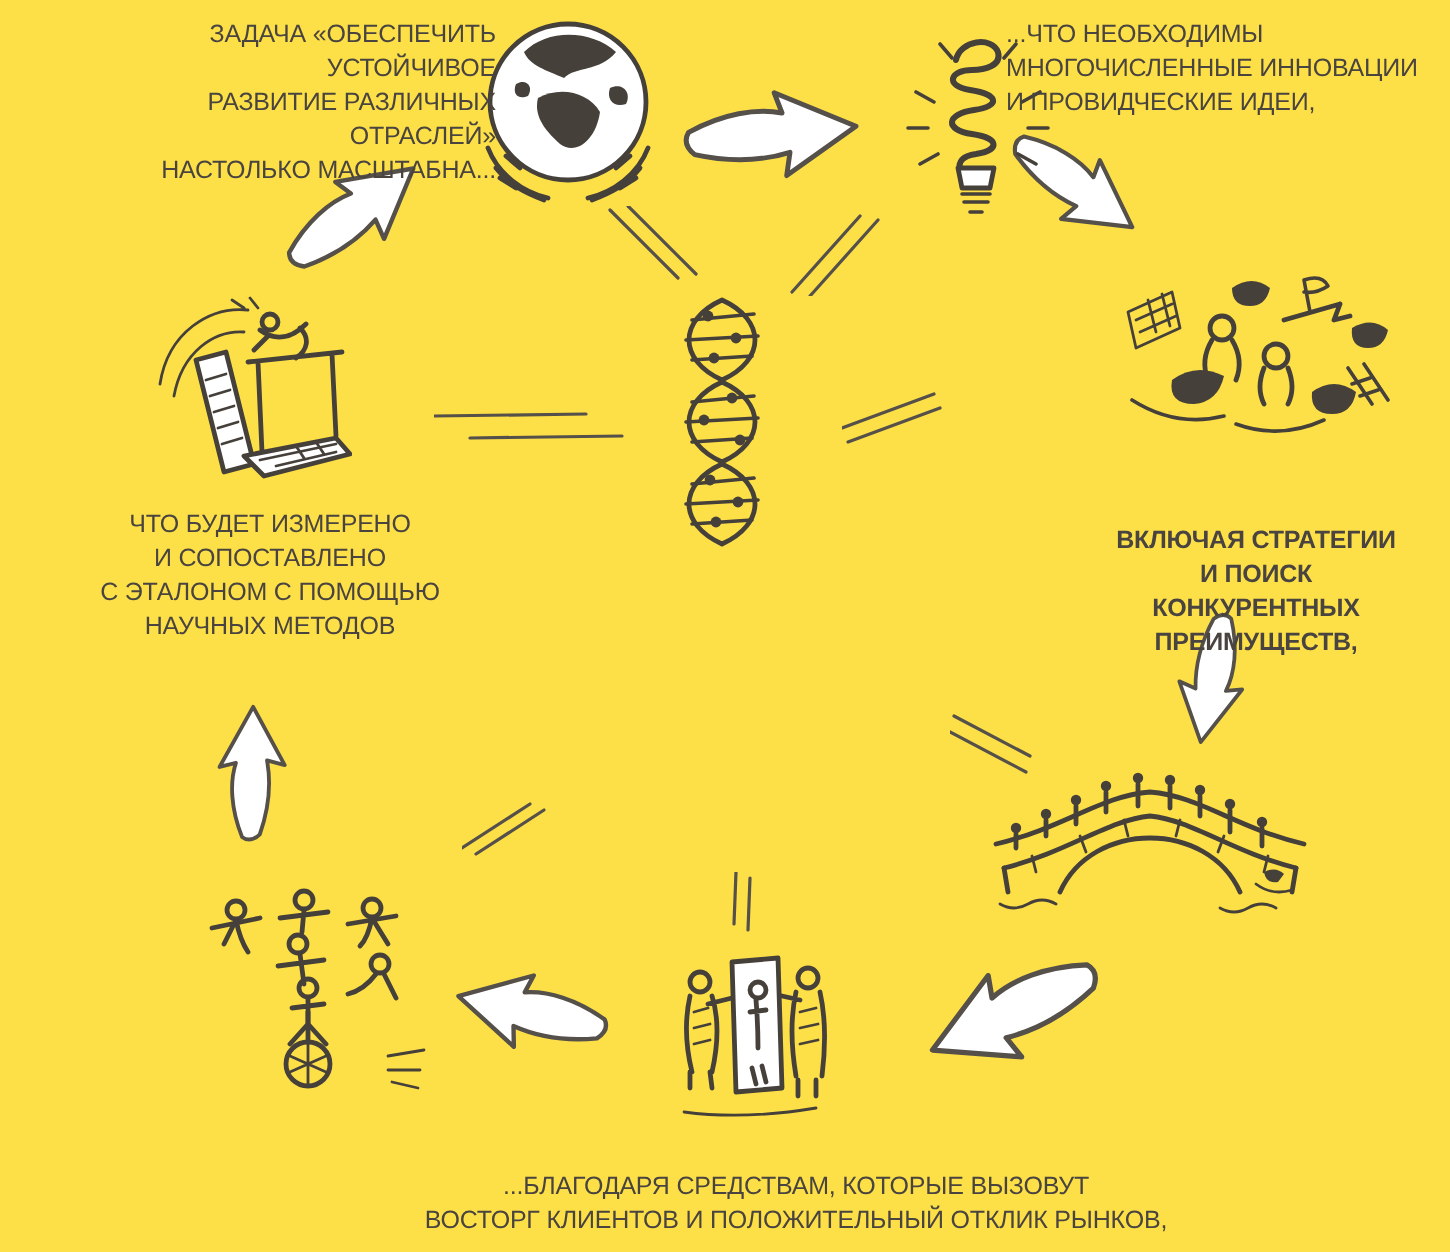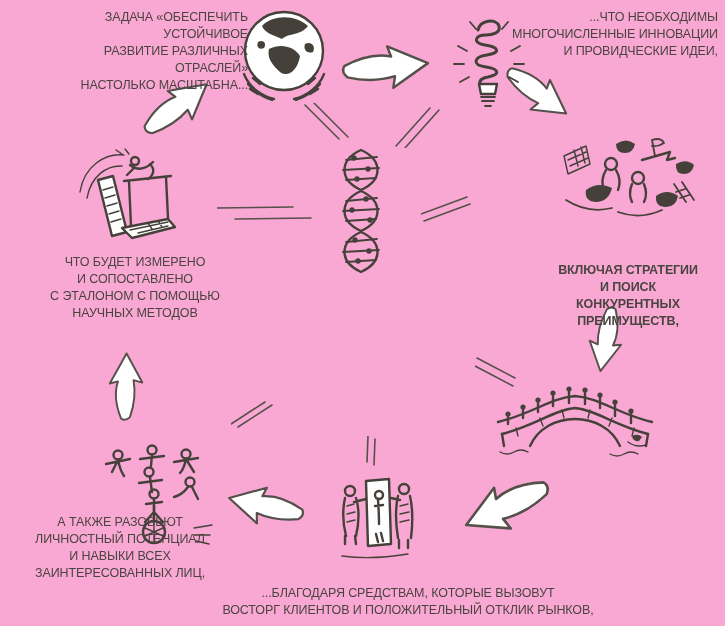--- a/index.html
+++ b/index.html
@@ -1,19 +1,19 @@
 <!DOCTYPE html>
 <html><head>
 <meta charset="utf-8">
 <style>
   html,body{margin:0;padding:0;background:#fff;}
-  .canvas{position:relative;width:725px;height:626px;background:#f9a8d4;overflow:hidden;
+  .canvas{position:relative;width:725px;height:626px;background:#fde047;overflow:hidden;
           font-family:"Liberation Sans",sans-serif;}
   .txt{position:absolute;color:#4a4440;font-size:12.5px;line-height:17px;
-       letter-spacing:-0.1px;white-space:pre-line;text-align:right;}
+       letter-spacing:-0.1px;white-space:pre-line;}
   .right{text-align:right}.center{text-align:center}.bold{font-weight:bold;margin-top:28px;}
   .ill{position:absolute;}
   .ill svg,.arrow svg,.ray svg{display:block;width:100%;height:auto;}
   .arrow{position:absolute;}
   .ray{position:absolute;}
   .arrow-path{fill:#ffffff;stroke:#55504a;stroke-width:2.6px;stroke-linejoin:round;stroke-linecap:round;}
   .ray-line{stroke:#55504a;stroke-width:1.6px;stroke-linecap:round;}
   .s{fill:none;stroke:#46403a;stroke-width:2.4px;stroke-linecap:round;stroke-linejoin:round;}
   .s.t{stroke-width:1.4px;} .s.m{stroke-width:1.8px;} .s.w{stroke-width:3px;}
   .f{fill:#46403a;stroke:none;}
@@ -243,27 +243,23 @@
   <div class="txt" style="left:503px;top:9px;width:215px;">...ЧТО НЕОБХОДИМЫ
 МНОГОЧИСЛЕННЫЕ ИННОВАЦИИ
 И ПРОВИДЧЕСКИЕ ИДЕИ,</div>
 
   <div class="txt center bold" style="left:549px;top:234px;width:158px;">ВКЛЮЧАЯ СТРАТЕГИИ
 И ПОИСК
 КОНКУРЕНТНЫХ
 ПРЕИМУЩЕСТВ,</div>
 
 
-  <div class="txt center" style="left:213px;top:585px;width:390px;">...БЛАГОДАРЯ СРЕДСТВАМ, КОТОРЫЕ ВЫЗОВУТ
+  <div class="txt center" style="left:203px;top:585px;width:390px;">...БЛАГОДАРЯ СРЕДСТВАМ, КОТОРЫЕ ВЫЗОВУТ
 ВОСТОРГ КЛИЕНТОВ И ПОЛОЖИТЕЛЬНЫЙ ОТКЛИК РЫНКОВ,</div>
 
-  <div class="txt center" style="left:22px;top:514px;width:196px;">А ТАКЖЕ РАЗОВЬЮТ
-ЛИЧНОСТНЫЙ ПОТЕНЦИАЛ
-И НАВЫКИ ВСЕХ
-ЗАИНТЕРЕСОВАННЫХ ЛИЦ,</div>
 
   <div class="txt center" style="left:40px;top:254px;width:190px;">ЧТО БУДЕТ ИЗМЕРЕНО
 И СОПОСТАВЛЕНО
 С ЭТАЛОНОМ С ПОМОЩЬЮ
 НАУЧНЫХ МЕТОДОВ</div>
 
 
 </div>
 
 </body></html>

